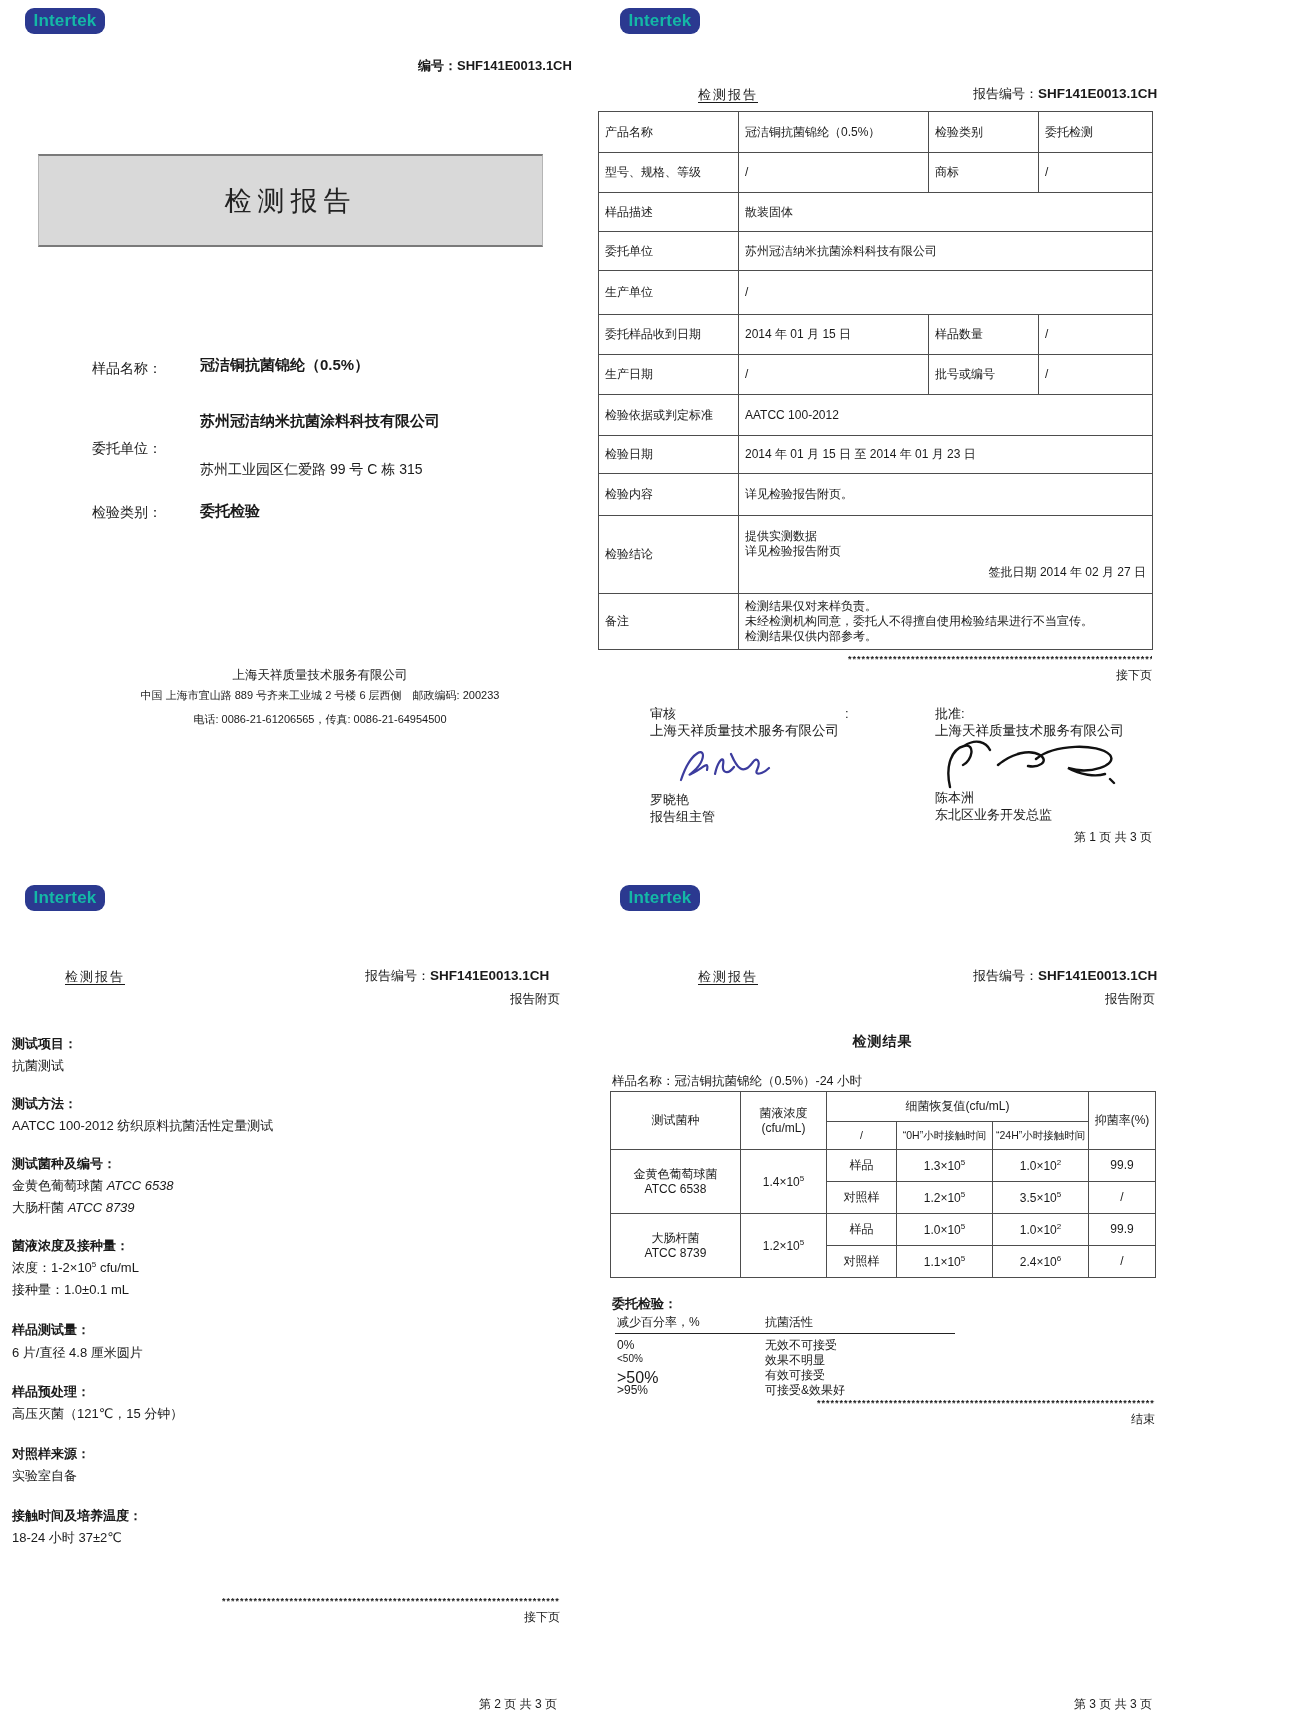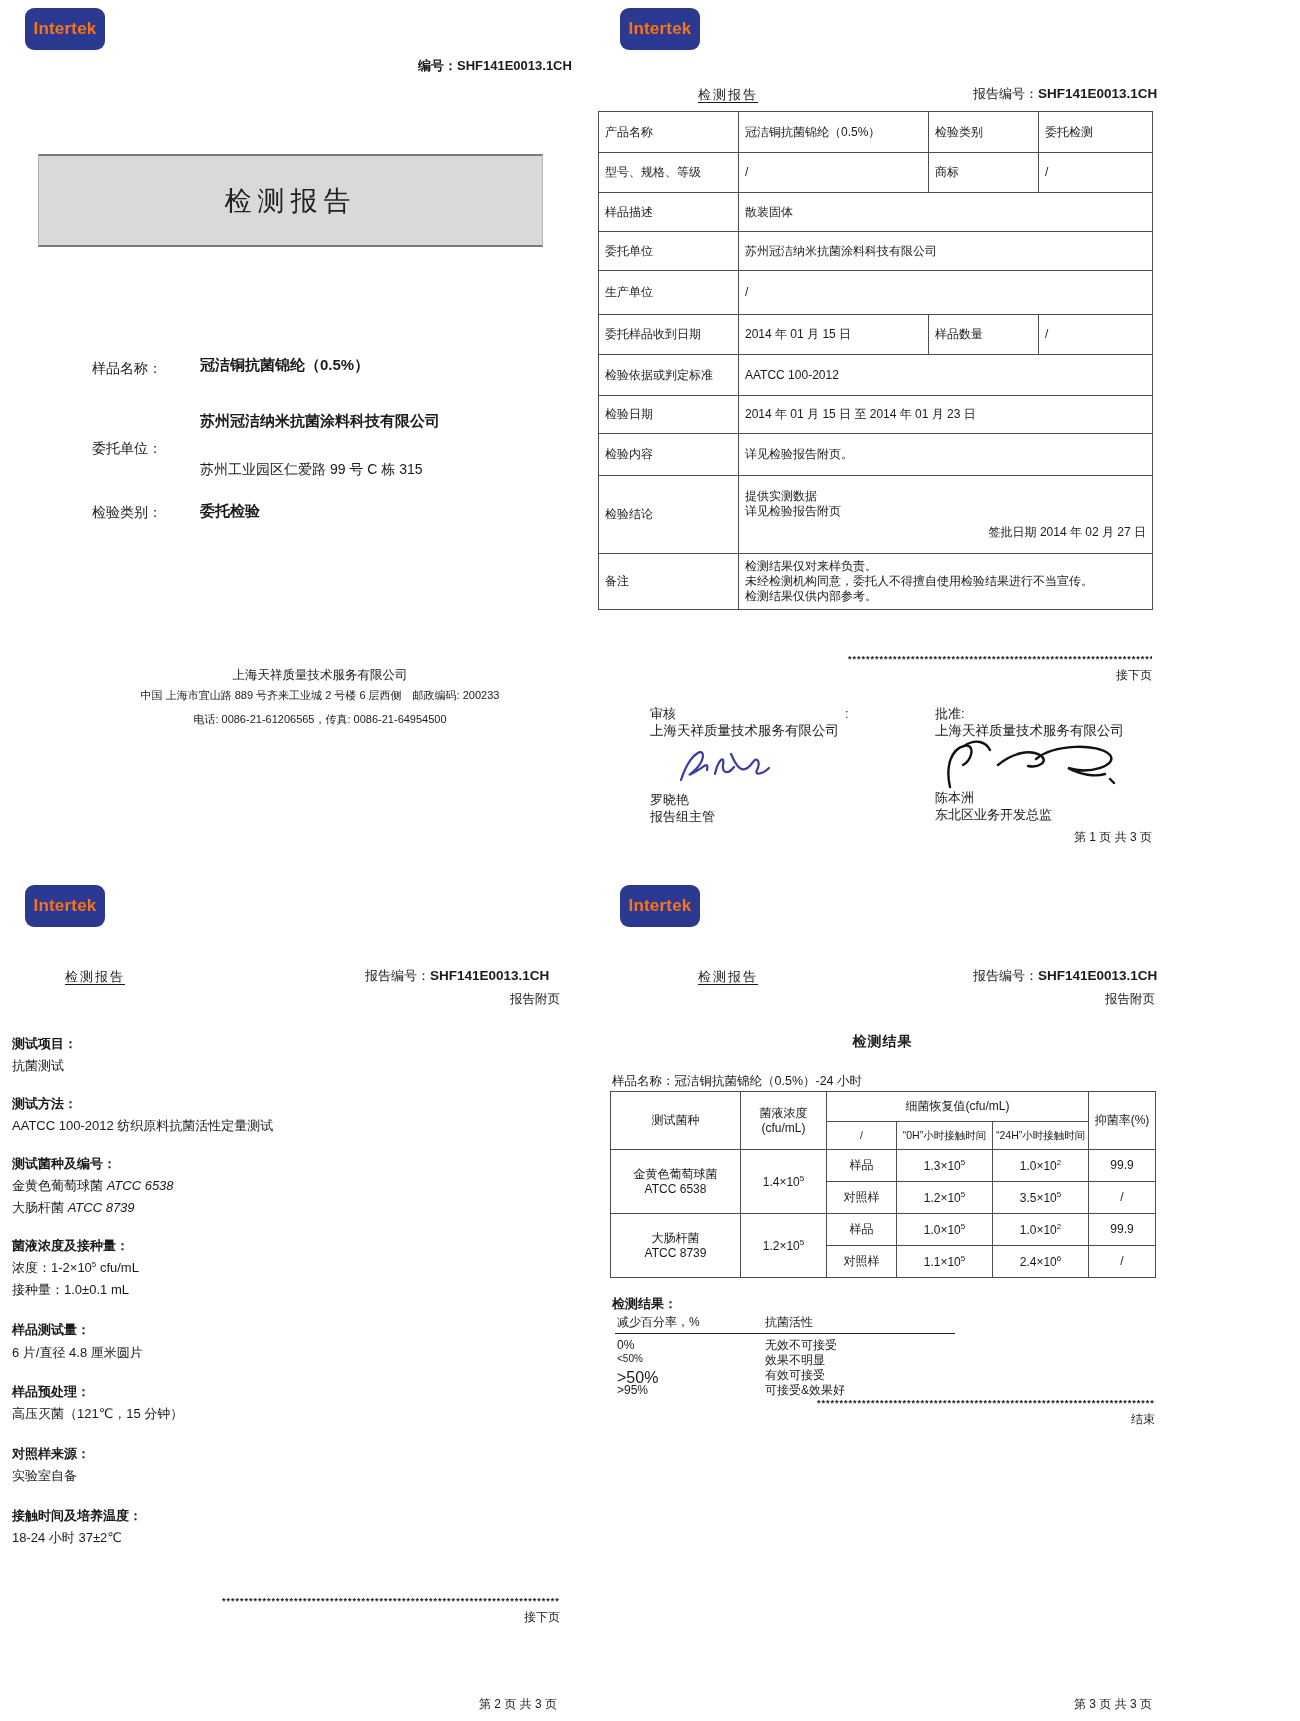--- a/index.html
+++ b/index.html
@@ -1,21 +1,21 @@
 <!DOCTYPE html>
 <html><head>
 <meta charset="utf-8">
 <style>
   html,body{margin:0;padding:0;background:#ffffff;}
   body{font-family:"Liberation Sans","DejaVu Sans",sans-serif;color:#1a1a1a;}
   .canvas{position:relative;width:1300px;height:1721px;background:#fff;overflow:hidden;}
   .page{position:absolute;}
   .ab{position:absolute;line-height:1.25;white-space:nowrap;}
-  .logo{position:absolute;width:80px;height:42px;border-radius:9px;display:flex;align-items:center;justify-content:center;
-        color:#f97316;font-weight:bold;font-size:17px;letter-spacing:.2px;}
+  .logo{position:absolute;width:80px;height:26px;border-radius:9px;display:flex;align-items:center;justify-content:center;
+        color:#14b8a6;font-weight:bold;font-size:17px;letter-spacing:.2px;}
   .underl{text-decoration:underline;text-underline-offset:3px;letter-spacing:2px;}
   .b{font-weight:700;}
   .it{font-style:italic;}
   .titlebox{position:absolute;background:#d9d9d9;border-top:2px solid #7a7a7a;border-bottom:2px solid #7a7a7a;
             border-left:1px solid #b5b5b5;border-right:1px solid #b5b5b5;
             display:flex;align-items:center;justify-content:center;font-size:27px;letter-spacing:6px;color:#222;}
   table.grid{border-collapse:collapse;table-layout:fixed;font-size:12px;}
   table.grid td{border:1px solid #4d4d4d;padding:2px 6px;vertical-align:middle;overflow:hidden;}
   table.res{border-collapse:collapse;table-layout:fixed;font-size:12px;text-align:center;}
   table.res td{border:1px solid #4d4d4d;padding:2px 3px;vertical-align:middle;overflow:hidden;}
@@ -98,20 +98,26 @@
       <tr style="height:44px;">
         <td>生产单位</td>
         <td colspan="3">/</td>
       </tr>
       <tr style="height:40px;margin-top:19px;">
         <td>委托样品收到日期</td>
         <td>2014 年 01 月 15 日</td>
         <td>样品数量</td>
         <td>/</td>
       </tr>
+      <tr style="height:40px;">
+        <td>生产日期</td>
+        <td>/</td>
+        <td>批号或编号</td>
+        <td>/</td>
+      </tr>
       <tr style="height:41px;">
         <td>检验依据或判定标准</td>
         <td colspan="3">AATCC 100-2012</td>
       </tr>
       <tr style="height:38px;">
         <td>检验日期</td>
         <td colspan="3" style="text-align:left;">2014 年 01 月 15 日  至  2014 年 01 月 23 日</td>
       </tr>
       <tr style="height:42px;">
         <td>检验内容</td>
@@ -282,21 +288,21 @@
       </tr>
       <tr style="height:32px;">
         <td>对照样</td>
         <td><span>1.1×10</span><sup>5</sup></td>
         <td><span>2.4×10</span><sup>6</sup></td>
         <td>/</td>
       </tr>
     </tbody>
       </table>
 
-    <div class="ab b" style="left:17px;top:496px;font-size:13px;">检测结果：</div>
+    <div class="ab b" style="left:17px;top:496px;font-size:13px;">委托检验：</div>
     <div class="ab" style="left:22px;top:515px;font-size:12px;">减少百分率，%</div>
     <div class="ab" style="left:170px;top:515px;font-size:12px;">抗菌活性</div>
     <div class="ab" style="left:20px;top:533px;width:340px;border-bottom:1.5px solid #222;"></div>
     <div class="ab" style="left:22px;top:538px;font-size:12px;">0%</div>
     <div class="ab" style="left:170px;top:538px;font-size:12px;">无效不可接受</div>
     <div class="ab" style="left:22px;top:553px;font-size:10px;">&lt;50%</div>
     <div class="ab" style="left:170px;top:553px;font-size:12px;">效果不明显</div>
     <div class="ab" style="left:22px;top:568px;font-size:16px;">&gt;50%</div>
     <div class="ab" style="left:170px;top:568px;font-size:12px;">有效可接受</div>
     <div class="ab" style="left:22px;top:583px;font-size:12px;">&gt;95%</div>

